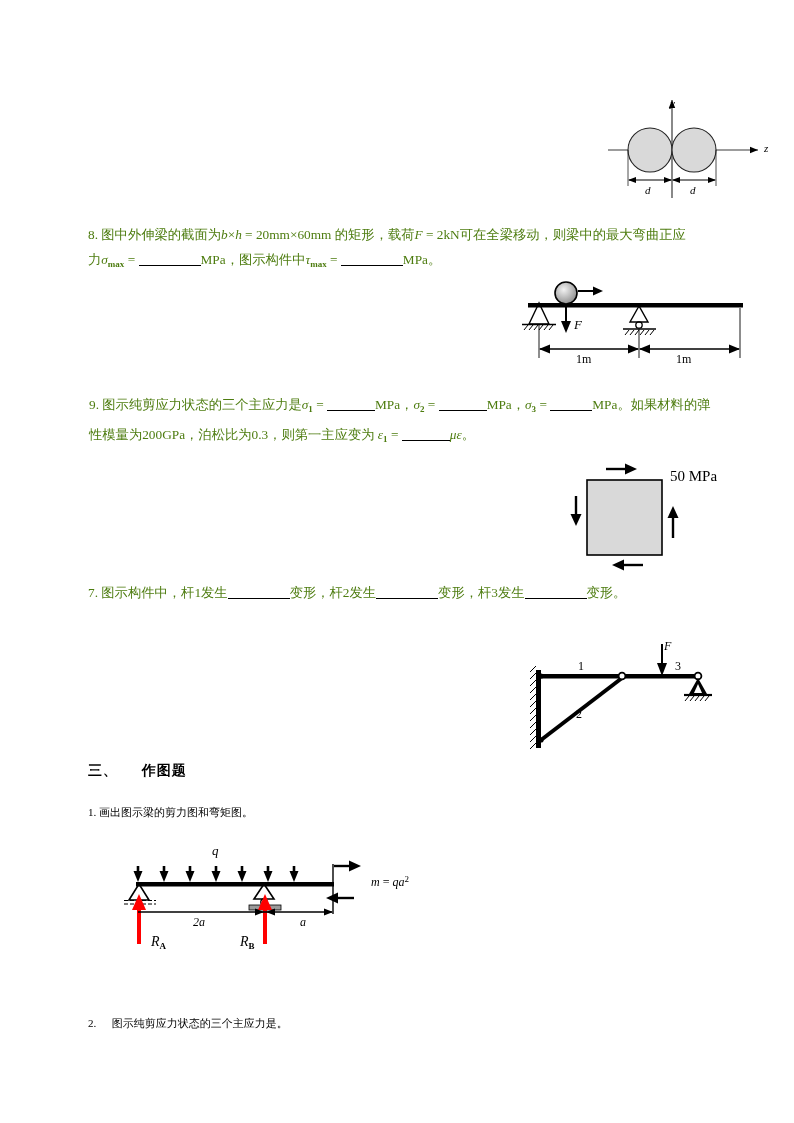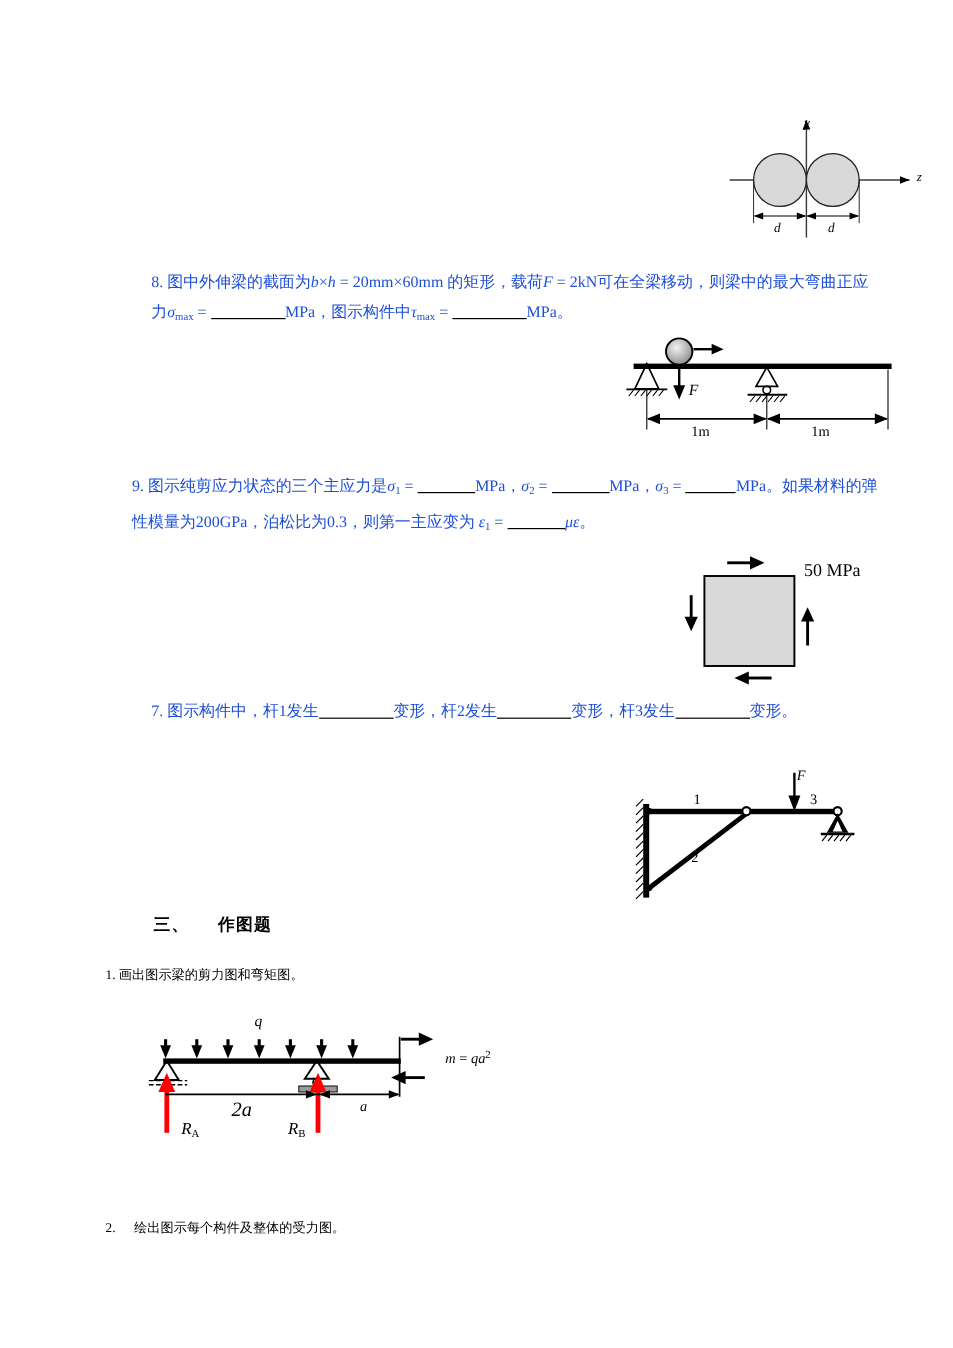--- a/index.html
+++ b/index.html
@@ -23,29 +23,29 @@
   }
   .abs { position: absolute; }
 
   
   .qtext {
     position: absolute;
     font-size: 13.3px;
     line-height: 25px;
     letter-spacing: 0px;
     white-space: normal;
-    color: #1d4ed8;
-    margin-left: 38px;
+    color: #4d7c0f;
   }
   .mi { font-style: italic; font-family: "Liberation Serif", serif; }
   .mr { font-style: normal; font-family: "Liberation Serif", serif; }
   .sub {
     font-size: 9px;
     vertical-align: -0.28em;
     font-style: normal;
+    font-weight: bold;
   }
   .sup {
     font-size: 9px;
     vertical-align: 0.45em;
     font-style: normal;
   }
   .blank {
     display: inline-block;
     border-bottom: 1px solid #000;
     height: 13px;
@@ -166,21 +166,21 @@
       <polygon points="131,77 120,72.5 120,81.5" fill="#000"></polygon>
       <line x1="132" y1="77" x2="231" y2="77" stroke="#000" stroke-width="1.4"></line>
       <polygon points="131,77 142,72.5 142,81.5" fill="#000"></polygon>
       <polygon points="232,77 221,72.5 221,81.5" fill="#000"></polygon>
     </svg>
     <span class="abs mi" style="left:66px; top:45px; font-size:13px;">F</span>
     <span class="abs mr" style="left:68px; top:80px; font-size:12px;">1m</span>
     <span class="abs mr" style="left:168px; top:80px; font-size:12px;">1m</span>
   </div>
 
-  <div class="qtext" style="left:72px; top:392px; width:625px;">
+  <div class="qtext" style="left:89px; top:392px; width:625px;">
     <span>9.</span>
     <span>图示纯剪应力状态的三个主应力是</span><span class="mi">σ</span><span class="sub">1</span><span class="mr"> = </span><span class="blank b-md"></span><span class="mr">MPa，</span><span class="mi">σ</span><span class="sub">2</span><span class="mr"> = </span><span class="blank b-md"></span><span class="mr">MPa，</span><span class="mi">σ</span><span class="sub">3</span><span class="mr"> = </span><span class="blank b-sm"></span><span class="mr">MPa。</span><span>如果材料的弹</span><br>
     <span>性模量为</span><span class="mr">200</span><span class="mr">GPa</span><span>，泊松比为</span><span class="mr">0.3</span><span>，则第一主应变为</span>&nbsp;<span class="mi">ε</span><span class="sub">1</span><span class="mr"> = </span><span class="blank b-md"></span><span class="mi">με</span><span>。</span>
   </div>
 
   <div class="abs" style="left:552px; top:458px; width:230px; height:110px;text-decoration:underline;">
     <svg width="230" height="110" viewBox="0 0 230 110">
 
       <rect x="35" y="22" width="75" height="75" fill="#d9d9d9" stroke="#000" stroke-width="1.6"></rect>
 
@@ -246,21 +246,21 @@
 
       <line x1="150" y1="12" x2="150" y2="34" stroke="#000" stroke-width="2"></line>
       <polygon points="150,44 145,31 155,31" fill="#000"></polygon>
     </svg>
     <span class="abs mr" style="left:66px; top:27px; font-size:12px;">1</span>
     <span class="abs mr" style="left:64px; top:75px; font-size:12px;">2</span>
     <span class="abs mr" style="left:163px; top:27px; font-size:12px;">3</span>
     <span class="abs mi" style="left:152px; top:7px; font-size:12px;">F</span>
   </div>
 
-  <div class="section-head" style="left:88px; top:762px;margin-left:40px;">
+  <div class="section-head" style="left:88px; top:762px;">
     <span>三、</span>
     <span style="display:inline-block; width:12px;"></span>
     <span>作图题</span>
   </div>
 
   <div class="prompt" style="left:88px; top:805px;">
     <span>1.</span>
     <span>画出图示梁的剪力图和弯矩图。</span>
   </div>
 
@@ -305,26 +305,26 @@
       <polygon points="215,70 206,66.5 206,73.5" fill="#000"></polygon>
 
       <line x1="215" y1="22" x2="215" y2="72" stroke="#000" stroke-width="1.4"></line>
       <line x1="216" y1="24" x2="234" y2="24" stroke="#000" stroke-width="2.4"></line>
       <polygon points="243,24 231,18.5 231,29.5" fill="#000"></polygon>
       <line x1="236" y1="56" x2="217" y2="56" stroke="#000" stroke-width="2.4"></line>
       <polygon points="208,56 220,50.5 220,61.5" fill="#000"></polygon>
     </svg>
     <span class="abs mi" style="left:94px; top:1px; font-size:13px;">q</span>
     <span class="abs" style="left:253px; top:32px; font-size:12px;"><span class="mi">m</span><span class="mr"> = </span><span class="mi">q</span><span class="mi">a</span><span class="sup">2</span></span>
-    <span class="abs mi" style="left:75px; top:73px; font-size:17px;">2a</span>
+    <span class="abs mi" style="left:75px; top:73px; font-size:12px;">2a</span>
     <span class="abs mi" style="left:182px; top:73px; font-size:12px;">a</span>
     <span class="abs" style="left:1px; top:92px; font-size:14px;margin-left:32px;"><span class="mi">R</span><span class="sub">A</span></span>
     <span class="abs" style="left:122px; top:92px; font-size:14px;"><span class="mi">R</span><span class="sub">B</span></span>
   </div>
 
   <div class="prompt" style="left:88px; top:1016px;">
     <span>2.</span>
     <span style="display:inline-block; width:10px;"></span>
-    <span>绘出图示每个构件及整体的受力图。</span>
+    <span>图示纯剪应力状态的三个主应力是。</span>
   </div>
 
 
 </div>
 
 </body></html>

